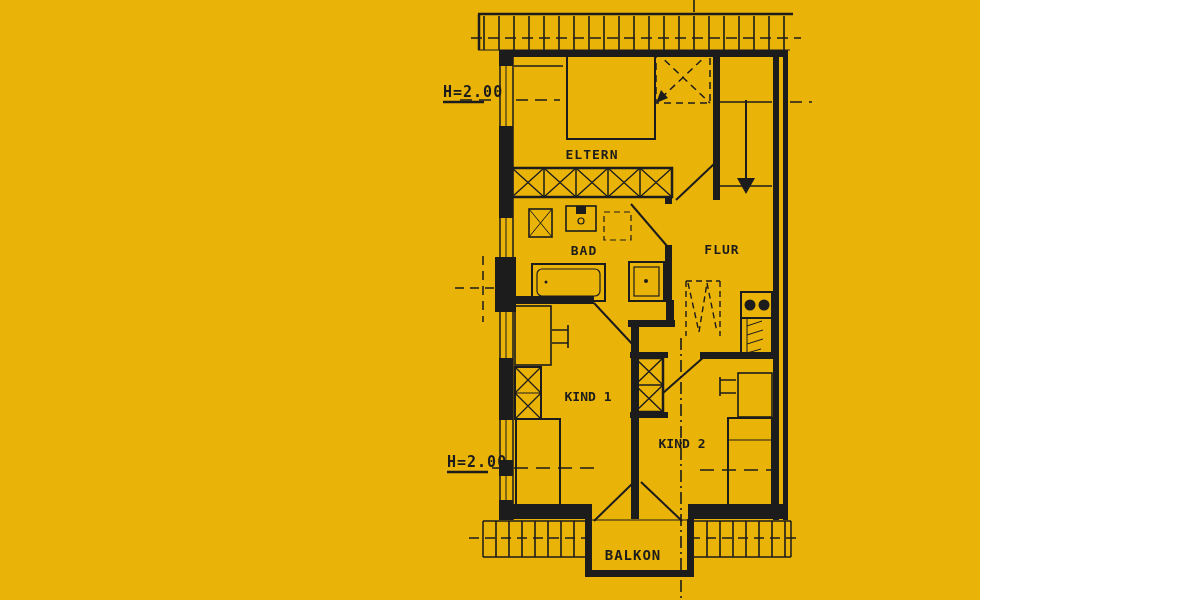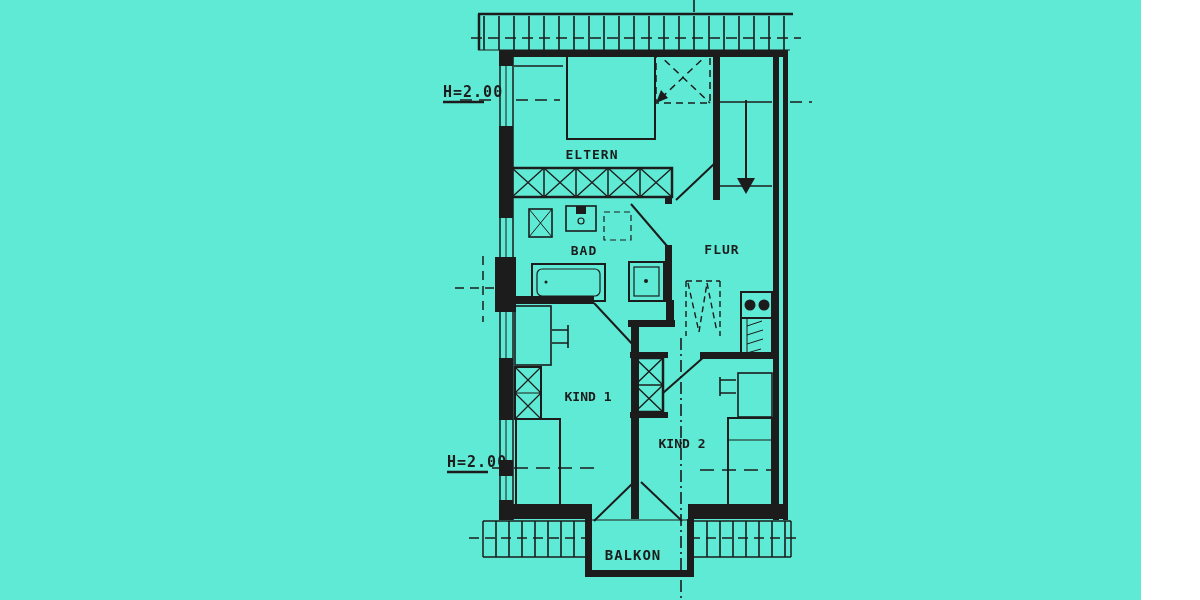--- a/index.html
+++ b/index.html
@@ -1,16 +1,16 @@
 <!DOCTYPE html>
 <html><head>
 <meta charset="utf-8">
 <style>
   html,body{margin:0;padding:0;background:#ffffff;}
-  .stage{position:relative;width:1141px;height:600px;background:#5eead4;overflow:hidden;
+  .stage{position:relative;width:980px;height:600px;background:#eab308;overflow:hidden;
          font-family:"DejaVu Sans Mono", monospace;}
   svg{position:absolute;left:0;top:0;}
   svg text{fill:#1c1c1c;font-family:"DejaVu Sans Mono", monospace;font-weight:bold;}
 </style>
 </head>
 <body>
 
 <div class="stage">
 <svg width="1200" height="600" viewBox="0 0 1200 600">
 

